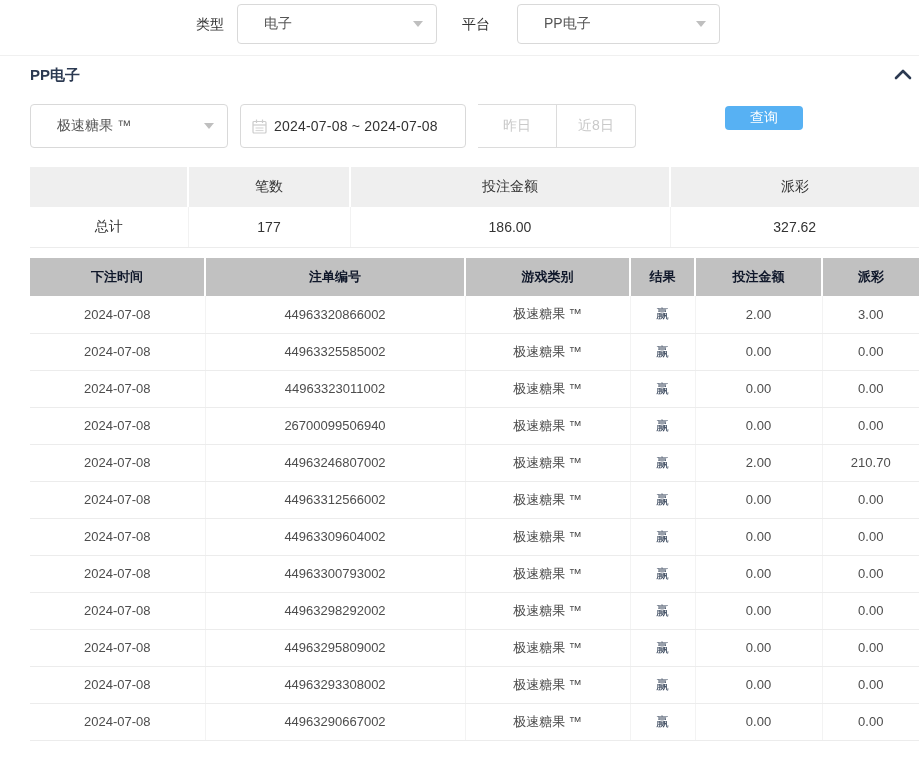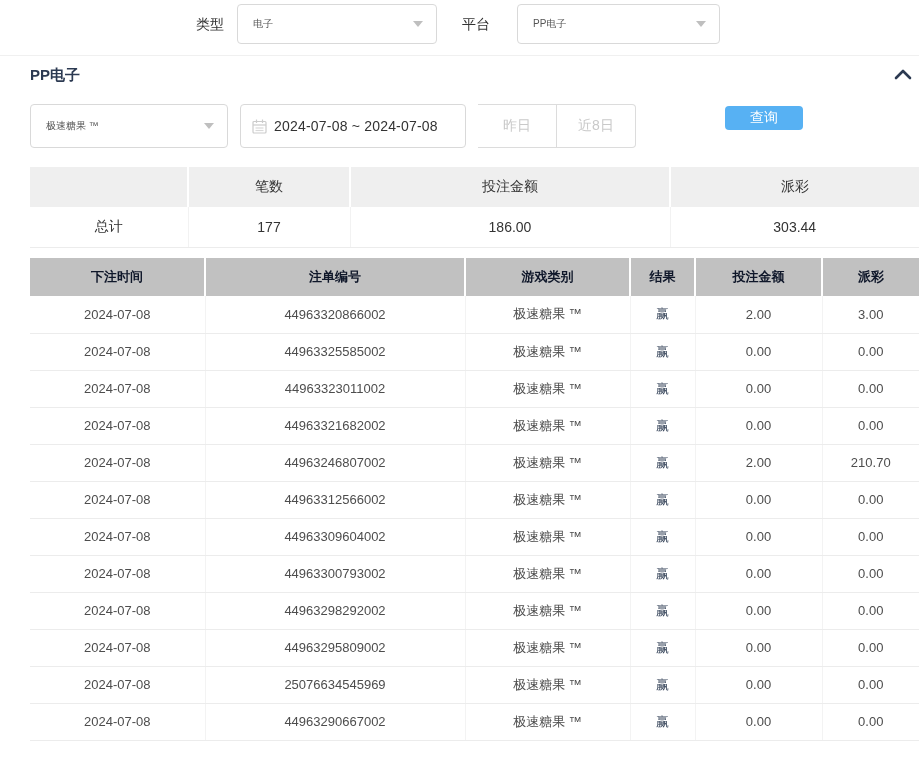--- a/index.html
+++ b/index.html
@@ -17,21 +17,21 @@
     position: absolute; top: 0; left: 0; width: 919px; height: 56px;
     border-bottom: 1px solid #f0f0f0; background: #fff;
   }
   .form-label {
     position: absolute; font-size: 14px; color: #333; top: 16px; line-height: 16px;
   }
   .select-box {
     position: absolute; top: 4px; height: 40px;
     border: 1px solid #d9d9d9; border-radius: 4px; background: #fff;
     display: flex; align-items: center;
-    padding: 0 28px 0 15px; font-size: 10px; color: #555; cursor: pointer;
+    padding: 0 28px 0 26px; font-size: 14px; color: #555; cursor: pointer;
   }
   .select-box .caret {
     position: absolute; right: 13px; top: 50%; margin-top: -3px;
     width: 0; height: 0;
     border-left: 5px solid transparent; border-right: 5px solid transparent;
     border-top: 6px solid #bfbfbf;
   }
 
   
   .section-title {
@@ -165,21 +165,21 @@
       <th>笔数</th>
       <th>投注金额</th>
       <th>派彩</th>
     </tr>
   </thead>
   <tbody>
     <tr>
       <td>总计</td>
       <td>177</td>
       <td>186.00</td>
-      <td>303.44</td>
+      <td>327.62</td>
     </tr>
   </tbody>
 </table>
 
 <table class="records-table">
   <colgroup>
       <col style="width:175px">
       <col style="width:260px">
       <col style="width:165px">
       <col style="width:65px">
@@ -219,21 +219,21 @@
     <td>2024-07-08</td>
     <td>44963323011002</td>
     <td>极速糖果 ™</td>
     <td class="result-cell">赢</td>
     <td>0.00</td>
     <td>0.00</td>
   </tr>
 
   <tr>
     <td>2024-07-08</td>
-    <td>44963321682002</td>
+    <td>26700099506940</td>
     <td>极速糖果 ™</td>
     <td class="result-cell">赢</td>
     <td>0.00</td>
     <td>0.00</td>
   </tr>
 
   <tr>
     <td>2024-07-08</td>
     <td>44963246807002</td>
     <td>极速糖果 ™</td>
@@ -282,21 +282,21 @@
     <td>2024-07-08</td>
     <td>44963295809002</td>
     <td>极速糖果 ™</td>
     <td class="result-cell">赢</td>
     <td>0.00</td>
     <td>0.00</td>
   </tr>
 
   <tr>
     <td>2024-07-08</td>
-    <td>25076634545969</td>
+    <td>44963293308002</td>
     <td>极速糖果 ™</td>
     <td class="result-cell">赢</td>
     <td>0.00</td>
     <td>0.00</td>
   </tr>
 
   <tr>
     <td>2024-07-08</td>
     <td>44963290667002</td>
     <td>极速糖果 ™</td>

